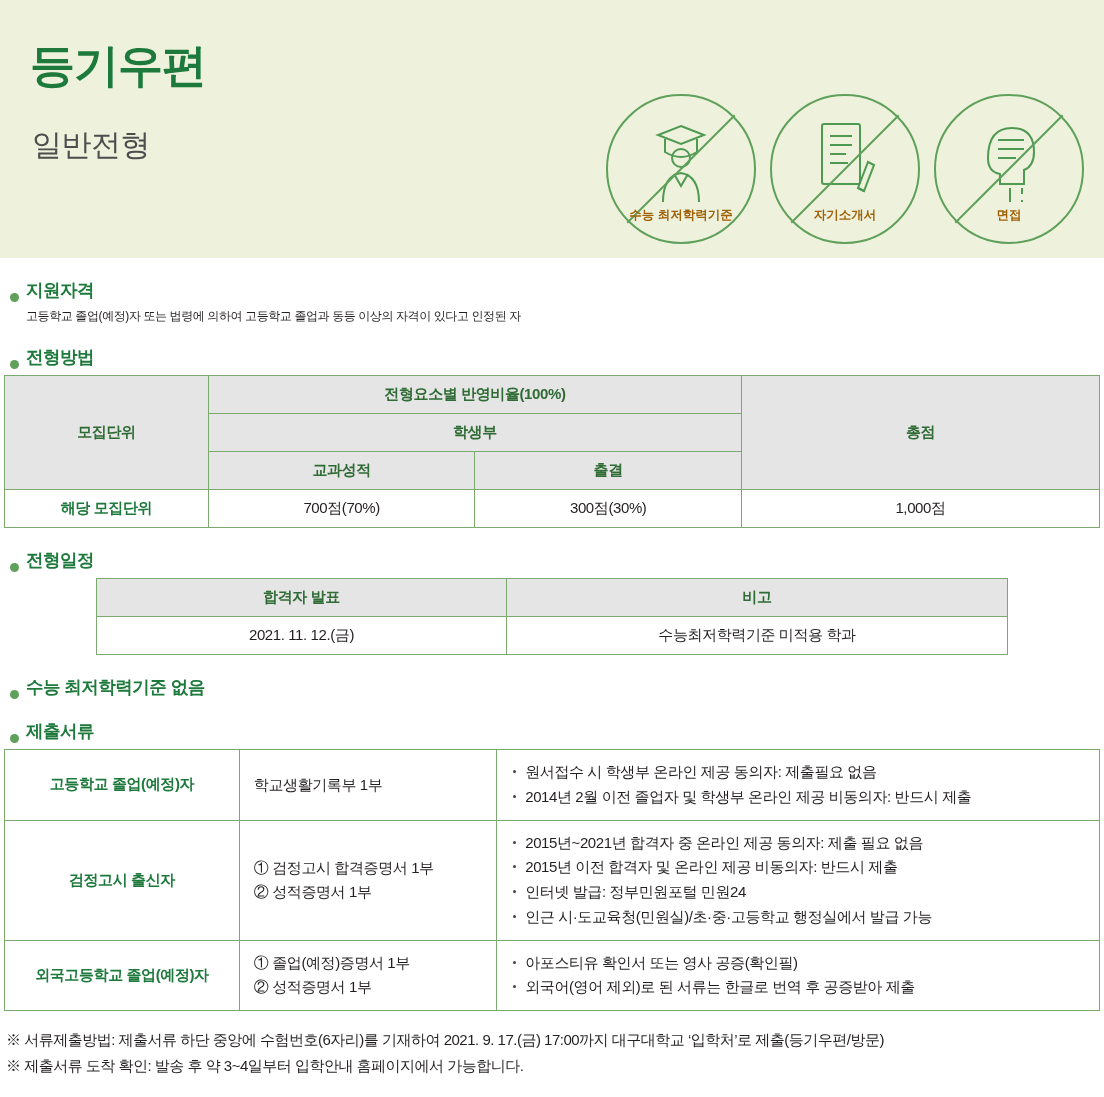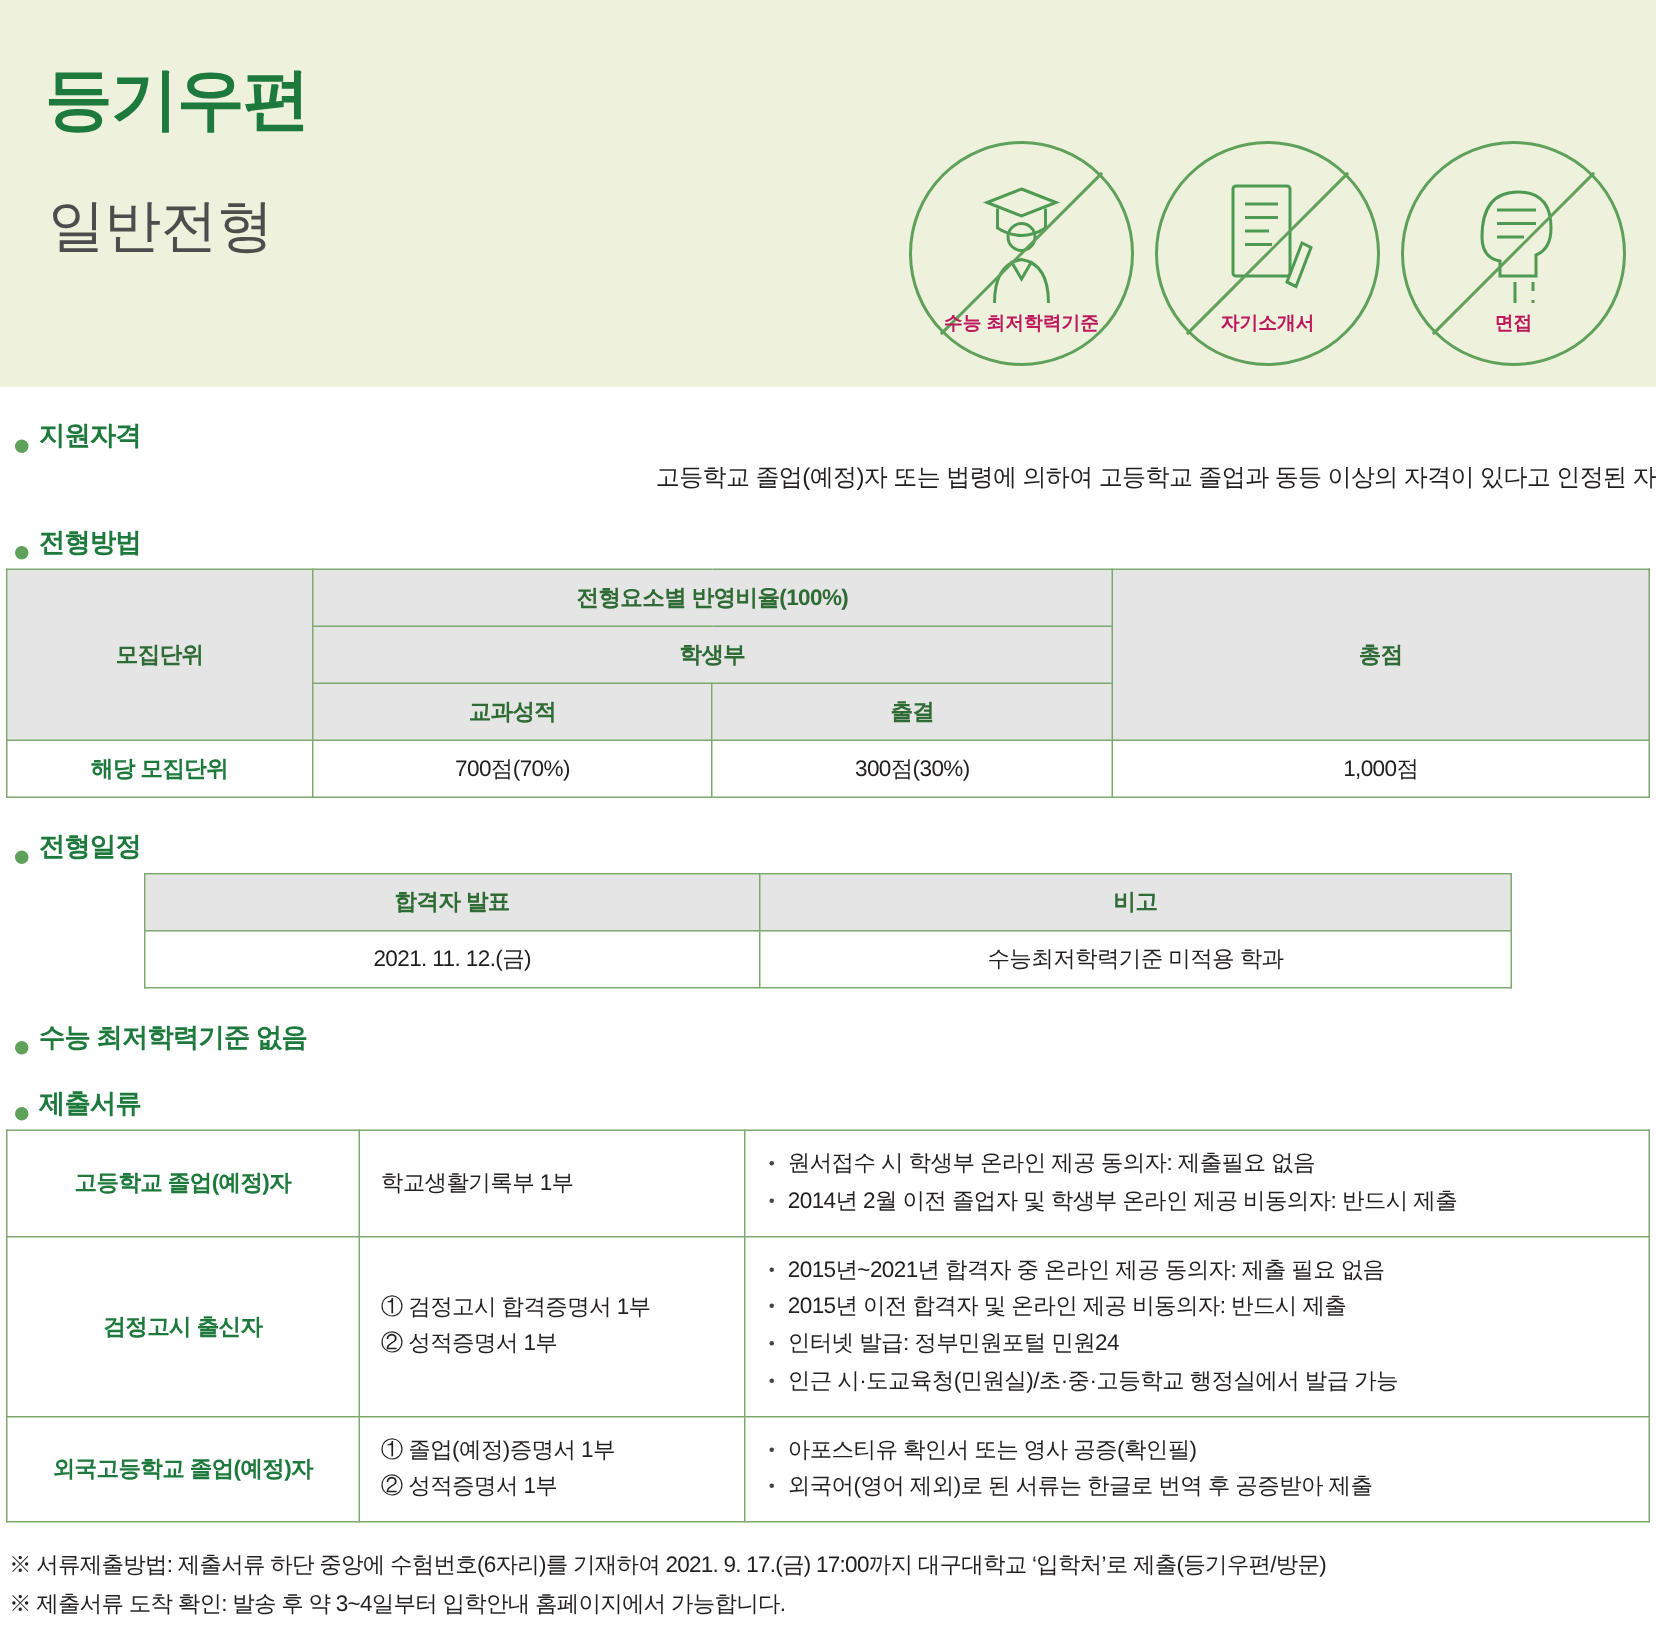--- a/index.html
+++ b/index.html
@@ -23,21 +23,21 @@
     position: absolute;
     left: 30px; top: 36px;
     font-size: 45px;
     font-weight: bold;
     color: #1e7a3c;
     letter-spacing: -1px;
   }
   .header-sub {
     position: absolute;
     left: 32px; top: 125px;
-    font-size: 38px;
+    font-size: 30px;
     color: #4d4d4d;
     letter-spacing: -0.5px;
   }
   .badges {
     position: absolute;
     right: 20px; top: 94px;
     display: flex;
     gap: 14px;
   }
   .badge {
@@ -53,21 +53,21 @@
     width: 2px; height: 152px;
     background: #5fa05a;
     transform: translate(-50%,-50%) rotate(45deg);
   }
   .badge-label {
     position: absolute;
     bottom: 18px; left: 0; right: 0;
     text-align: center;
     font-size: 12.5px;
     font-weight: bold;
-    color: #be185d;
+    color: #a16207;
   }
   .badge-art {
     position: absolute;
     left: 0; right: 0; top: 22px;
     display: flex; justify-content: center;
   }
   .badge-art svg { display: block; }
 
   
   .content { padding: 0 0 0 0; }
@@ -81,25 +81,24 @@
     background: #5fa05a;
     flex: 0 0 auto;
   }
   .sec-title {
     font-size: 17.5px;
     font-weight: bold;
     color: #1e7a3c;
     letter-spacing: -0.5px;
   }
   .sec-body {
-    font-size: 16px;
+    font-size: 12px;
     color: #231f20;
     margin: 0 0 0 26px;
     letter-spacing: -0.4px;
-    text-align: right;
   }
 
   
   table {
     border-collapse: collapse;
     width: calc(100% - 8px);
     margin: 6px 4px 0 4px;
     font-size: 15px;
     letter-spacing: -0.4px;
   }

